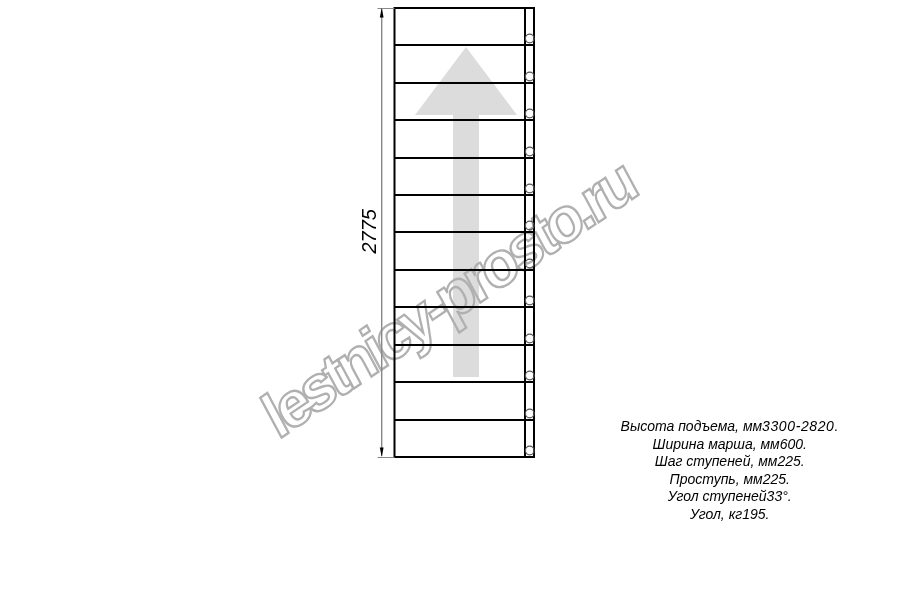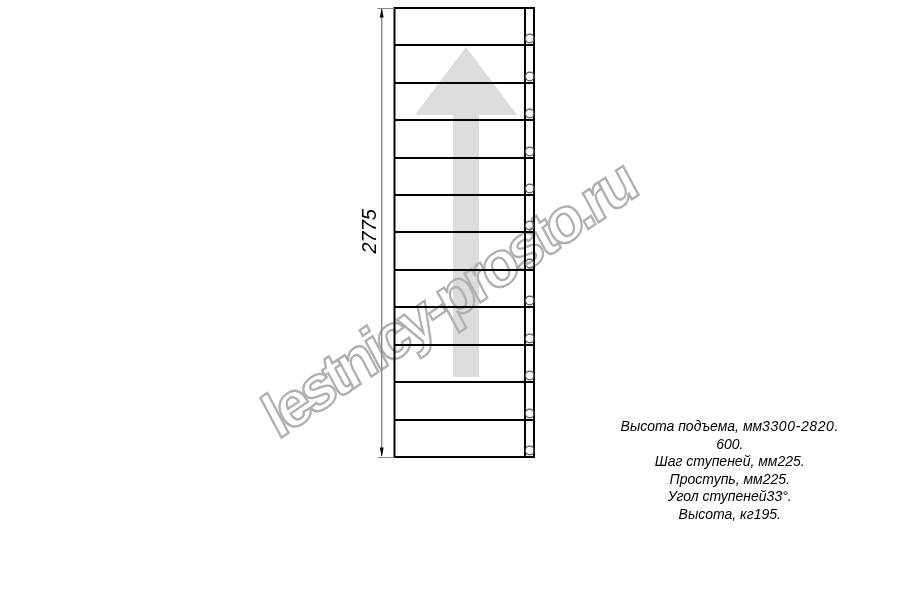--- a/index.html
+++ b/index.html
@@ -69,36 +69,37 @@
 </svg>
 
 <div class="spec">
 
   <div class="row">
         <span>Высота подъема, мм</span>
         <span style="letter-spacing:0.6px">3300-2820.</span>
       </div>
 
   <div class="row">
+        <span>Ширина марша, мм</span>
         <span>600.</span>
       </div>
 
   <div class="row">
         <span>Шаг ступеней, мм</span>
         <span>225.</span>
       </div>
 
   <div class="row">
         <span>Проступь, мм</span>
         <span>225.</span>
       </div>
 
   <div class="row">
         <span>Угол ступеней</span>
         <span>33°.</span>
       </div>
 
   <div class="row">
-        <span>Высота, кг</span>
+        <span>Угол, кг</span>
         <span>195.</span>
       </div>
 </div>
 </div>
 
 </body></html>

